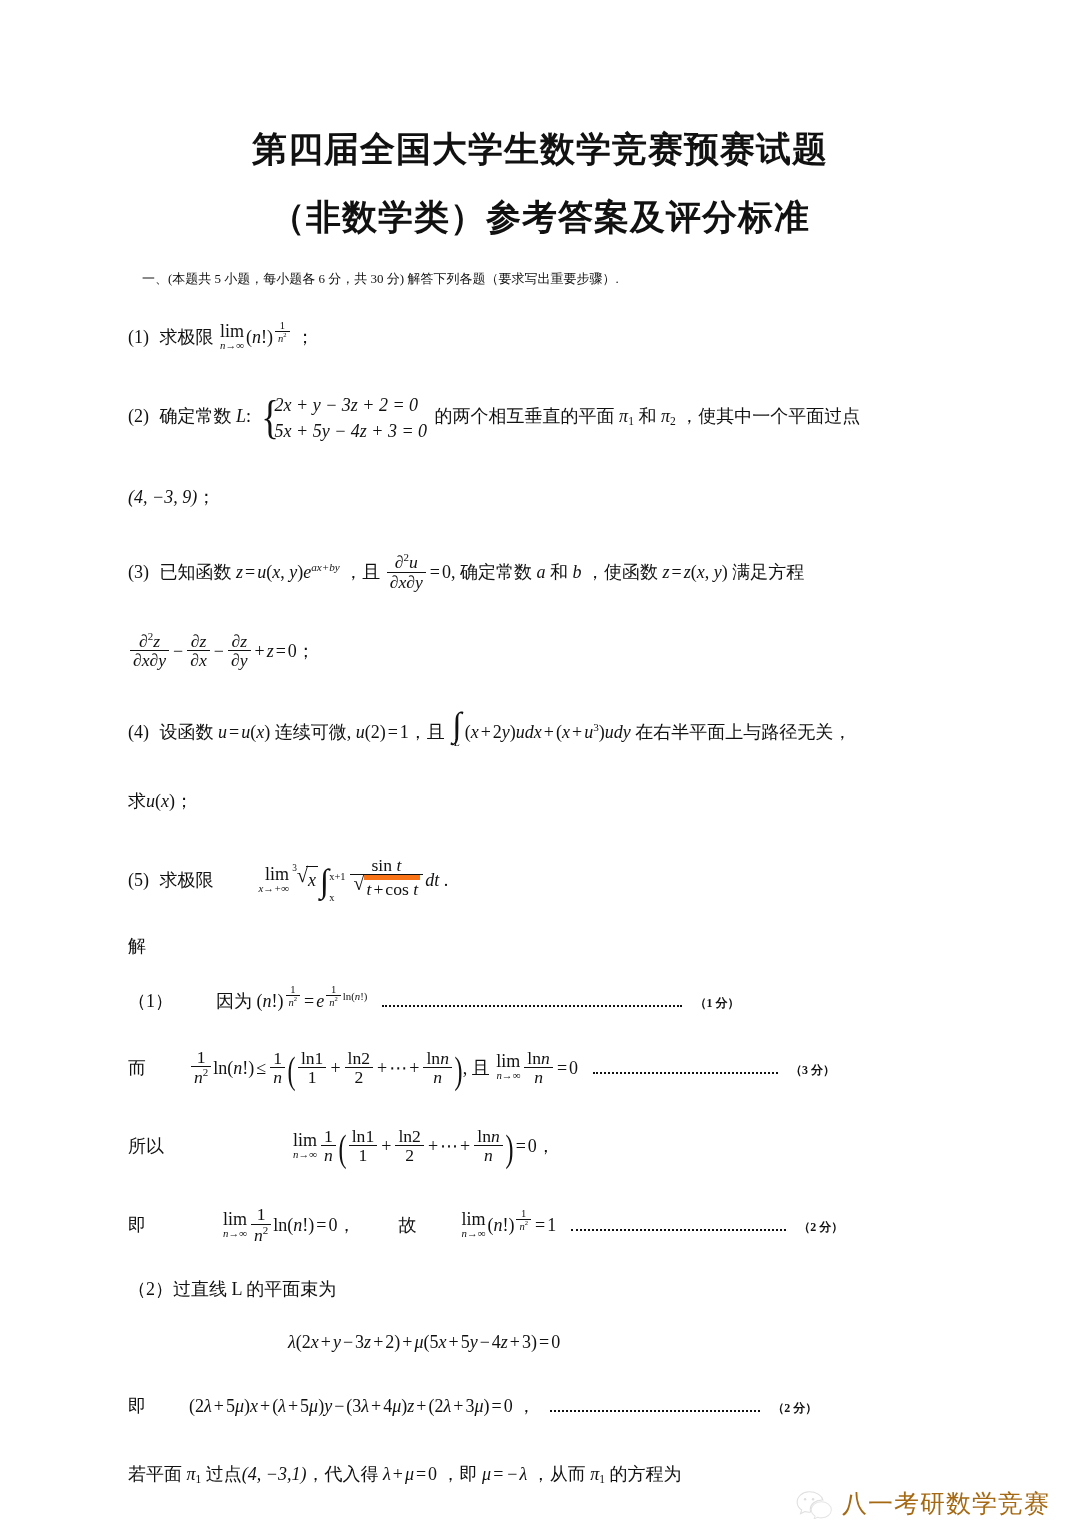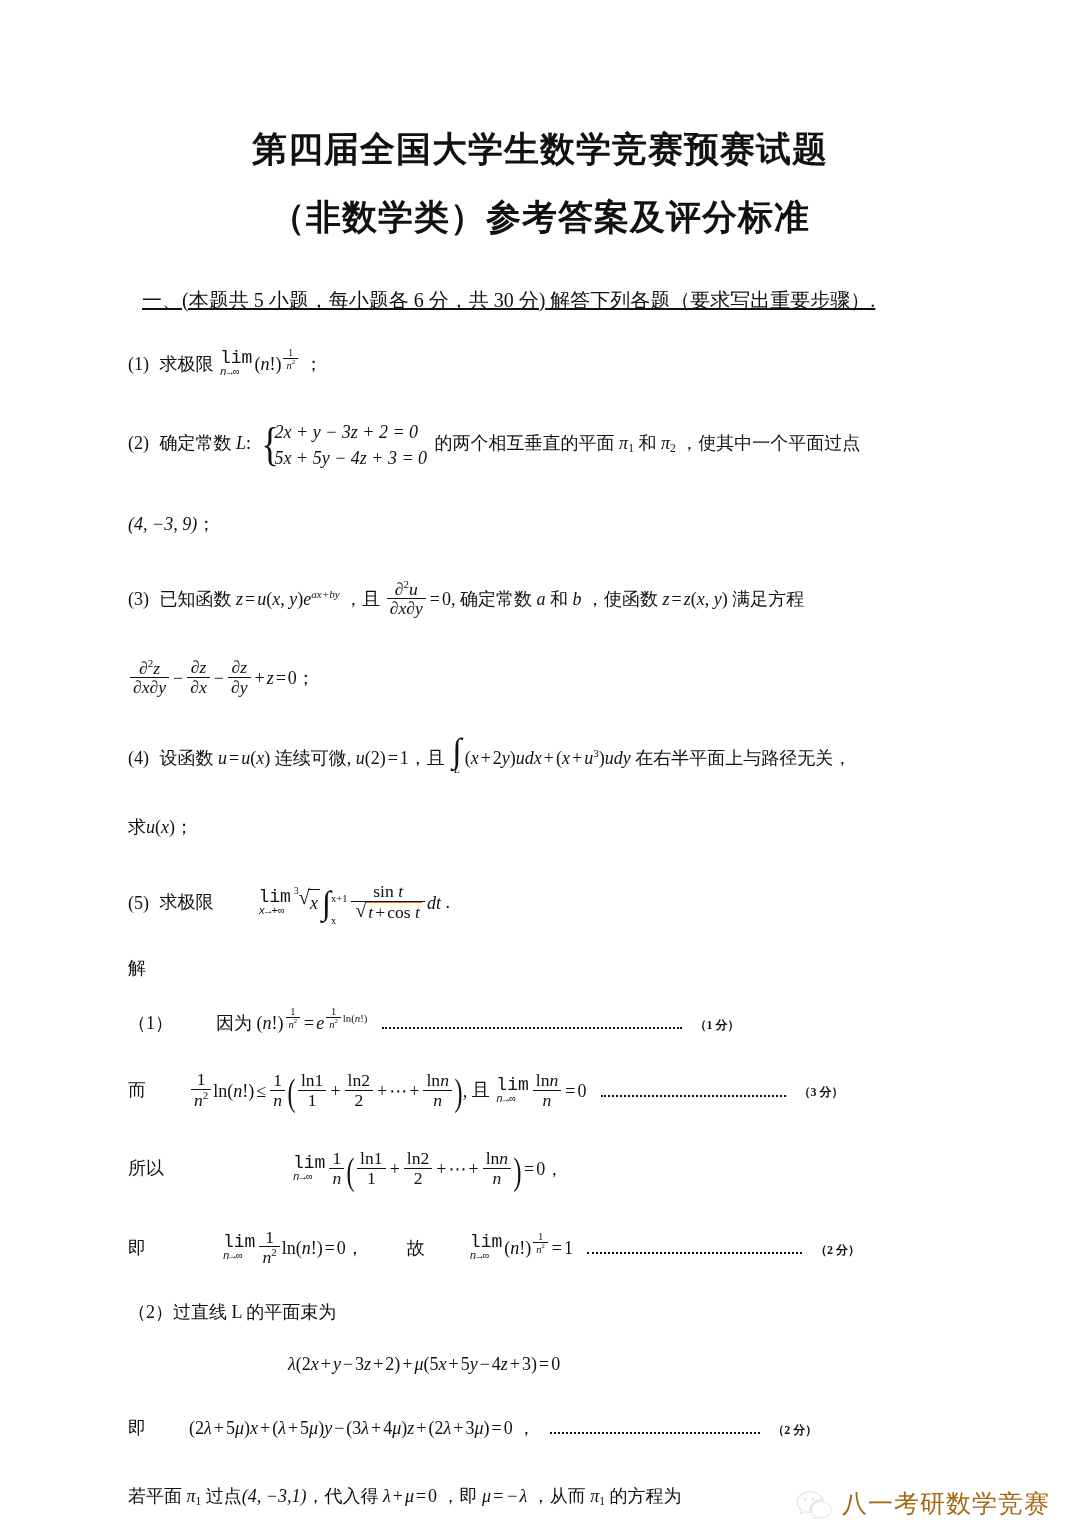--- a/index.html
+++ b/index.html
@@ -38,26 +38,25 @@
     font-family: "Liberation Serif", "DejaVu Serif", serif;
   }
   .doc-title .line2 { display: block; margin-top: 20px; }
 
   
   .body-area {
     padding: 0 95px 0 128px;
   }
 
   .intro-line {
-    font-size: 20px;
+    font-size: 13px;
     line-height: 1.5;
-    margin-top: 42px;
+    margin-top: 26px;
     text-indent: 14px;
     white-space: nowrap;
-    text-decoration: underline;
   }
 
   .qline {
     font-size: 18px;
     line-height: 1.55;
     margin-top: 26px;
     position: relative;
     white-space: nowrap;
   }
   .qline.tall   { margin-top: 32px; }
@@ -84,25 +83,24 @@
   .frac > .d { display: block; padding: 0 3px; }
 
   
   sup.e { font-size: 0.62em; vertical-align: super; font-style: italic; }
   sup.en { font-size: 0.62em; vertical-align: super; font-style: normal; }
   sub.sb { font-size: 0.64em; vertical-align: -0.22em; font-style: normal; }
 
   
   .lim {
     display: inline-block;
-    text-align: left;
+    text-align: right;
     vertical-align: -0.30em;
     line-height: 1.0;
     margin: 0 2px;
-    font-family: Liberation Mono, monospace;
   }
   .lim > .top { display: block; font-style: normal; font-size: 1em; }
   .lim > .bot { display: block; font-size: 0.60em; font-style: italic; white-space: nowrap; }
 
   
   .intg {
     display: inline-block;
     vertical-align: -0.30em;
     position: relative;
     margin: 0 2px 0 1px;
@@ -168,21 +166,21 @@
     margin-left: 1px;
   }
   .sqrt > .rad {
     position: absolute;
     left: 0; top: -0.06em;
     font-size: 1.12em;
     line-height: 1;
   }
   .sqrt > .arg {
     display: inline-block;
-    border-top: 1px solid #f97316;
+    border-top: 5px solid #f97316;
     padding: 0 2px;
   }
   .cbrt {
     display: inline-block;
     position: relative;
     padding-left: 0.78em;
     margin: 0 1px;
   }
   .cbrt > .idx {
     position: absolute;

